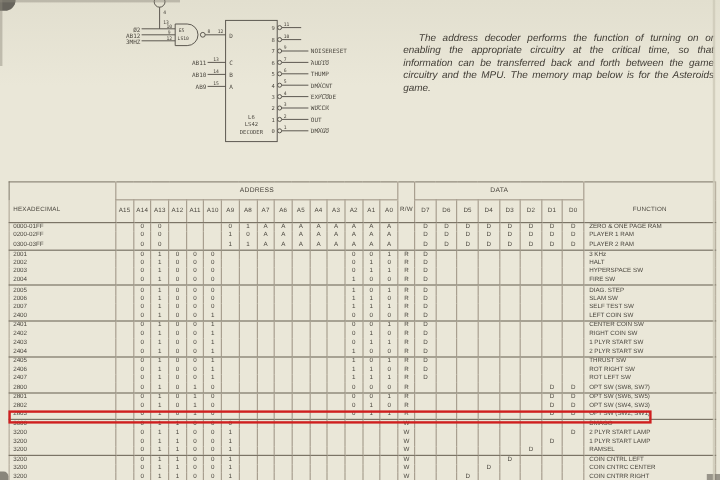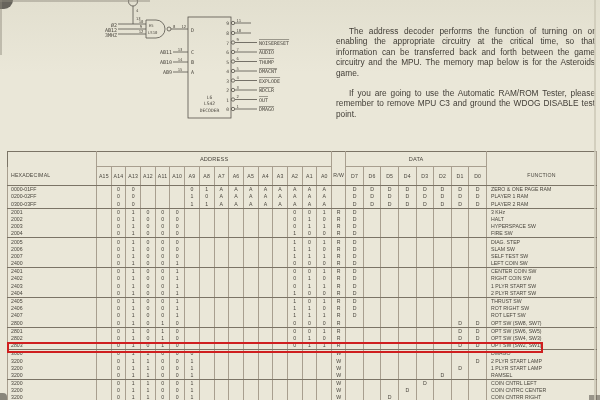--- a/index.html
+++ b/index.html
@@ -20,21 +20,21 @@
   .diagram text{font-family:"DejaVu Sans Mono",monospace;fill:#4e4a42;}
   .diagram .sig{font-size:5px;}
   .diagram .pin{font-size:3.9px;}
   .diagram .big{font-size:5px;}
   .diagram .chip{font-size:4.6px;}
   .diagram .ov{text-decoration:overline;}
   .diagram line,.diagram path,.diagram rect,.diagram circle{stroke:#57534b;stroke-width:.8;fill:none;}
 
   
   .intro{position:absolute;left:336px;top:26px;width:259px;font-size:8.3px;line-height:10.4px;
-         text-align:justify;color:#413d36;}
+         text-align:justify;color:#413d36;font-style:italic;}
   .intro p{margin:0 0 10px 0;text-indent:13px;}
 
   
   .table-wrap{position:absolute;left:7px;top:151px;width:590px;height:249px;overflow:hidden;}
   table.mm{border-collapse:collapse;table-layout:fixed;width:589px;
            font-size:5.2px;color:#4a463e;}
   table.mm th,table.mm td{padding:0;margin:0;border-left:1px solid #a89f8f;overflow:hidden;white-space:nowrap;}
   table.mm tr.last-col-border td:last-child,table.mm th:last-child{border-right:1px solid #a89f8f;}
   table.mm{border-top:1.5px solid #7b7466;border-left:1px solid #7b7466;border-right:1px solid #7b7466;}
   thead th{font-weight:normal;text-align:center;height:18px;line-height:17px;letter-spacing:.2px;}
@@ -146,21 +146,20 @@
         <text class="chip" text-anchor="end" x="144" y="111">0</text>
         <circle cx="148" cy="109" r="1.7"></circle>
         <text class="pin" x="151.5" y="107.5">1</text>
         <line x1="150" y1="109" x2="172" y2="109"></line>
         <text class="sig ov" x="174" y="111">DMAGO</text>
       </g>
   </svg>
 
   <div class="intro">
     <p>The address decoder performs the function of turning on or enabling the appropriate circuitry at the critical time, so that information can be transferred back and forth between the game circuitry and the MPU. The memory map below is for the Asteroids game.</p>
-    <p>If you are going to use the Automatic RAM/ROM Tester, please remember to remove MPU C3 and ground the WDOG DISABLE test point.</p>
   </div>
 
   <div class="table-wrap">
     <table class="mm" id="mm-table">
         <colgroup>
           <col style="width: 89px;">
           <col style="width: 14.69px;">
           <col style="width: 14.69px;">
           <col style="width: 14.69px;">
           <col style="width: 14.69px;">

